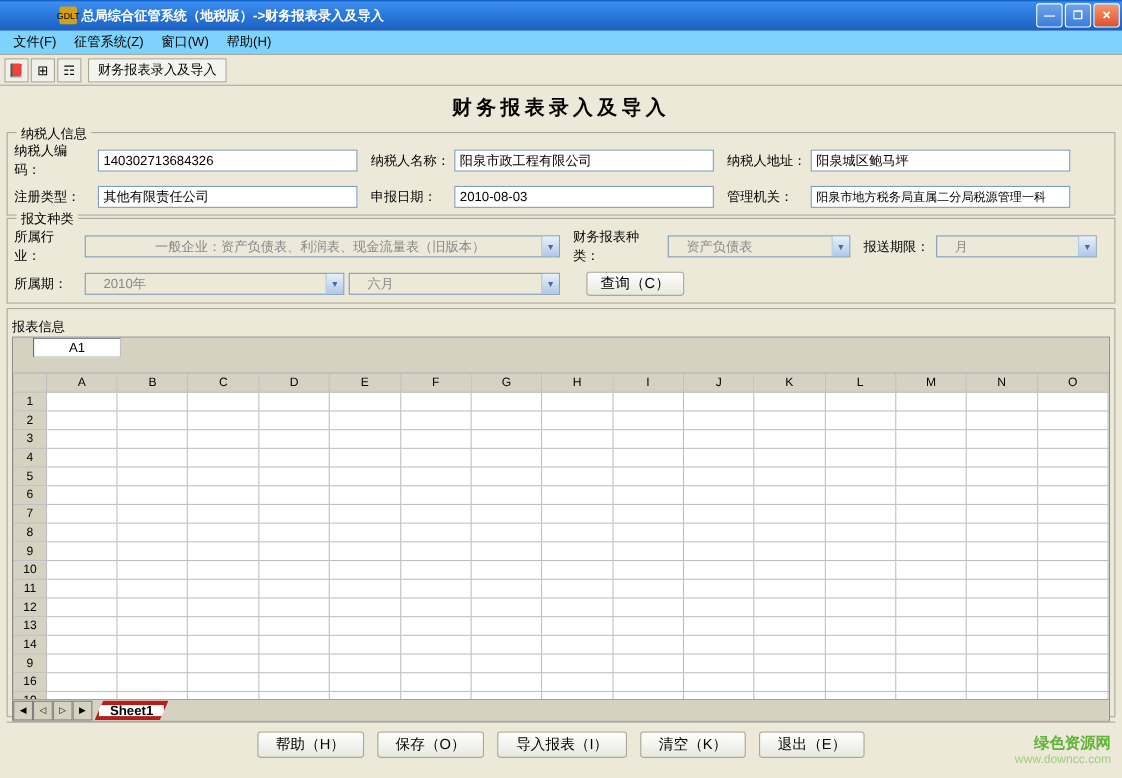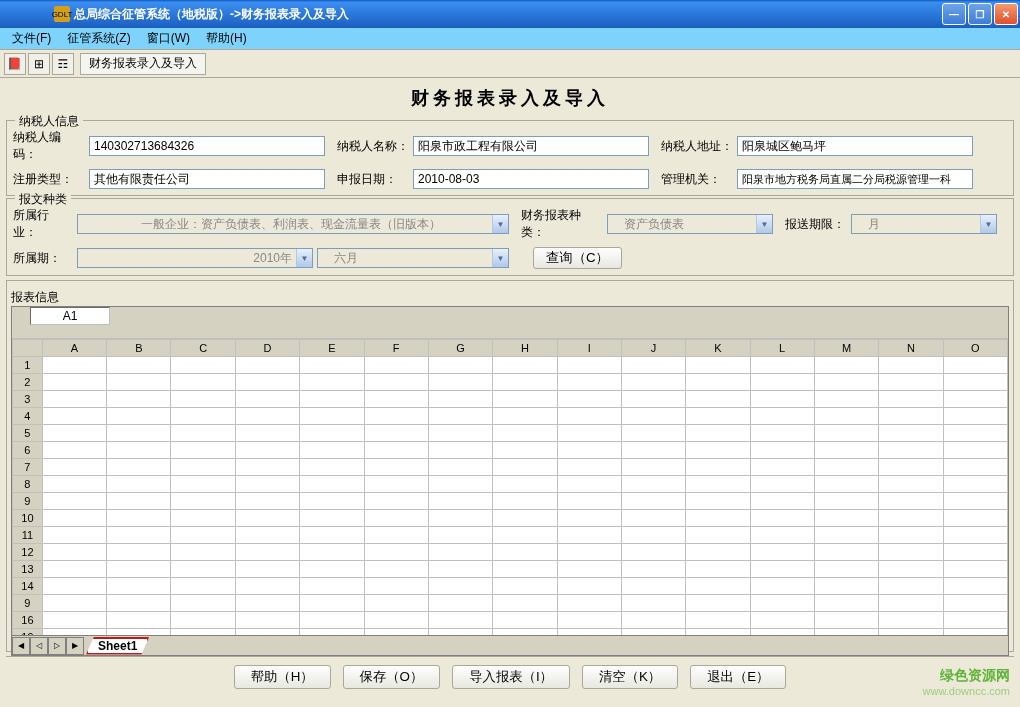--- a/index.html
+++ b/index.html
@@ -46,21 +46,21 @@
 .cellref-row { display: flex; border-bottom: 1px solid #c0c0c0; background: #d6d2c2; height: 32px; align-items: flex-start; }
 .cellref { width: 80px; background: white; border: 1px inset #c0c0c0; height: 18px; margin-left: 18px; text-align: center; line-height: 16px; }
 .grid { flex: 1; overflow: auto; position: relative; }
 table.sgrid { border-collapse: collapse; table-layout: fixed; }
 table.sgrid th, table.sgrid td { border: 1px solid #c0c0c0; height: 17px; font-weight: normal; font-size: 11px; text-align: center; }
 table.sgrid .rowhdr { background: #d6d2c2; width: 30px; }
 table.sgrid .colhdr { background: #d6d2c2; width: 65px; }
 table.sgrid td { background: white; width: 65px; }
 .sheet-tabs { display: flex; background: #d6d2c2; height: 20px; align-items: center; border-top: 1px solid #808080; }
 .sheet-tabs .nav { width: 18px; height: 18px; background: #d6d2c2; border: 1px solid #808080; font-size: 8px; display: flex; align-items: center; justify-content: center; color: #000; }
-.sheet-tabs .tab { background: white; border: 2px solid #b91c1c; padding: 0 10px; height: 18px; font-weight: bold; display: flex; align-items: center; clip-path: polygon(8px 0, 100% 0, calc(100% - 8px) 100%, 0 100%); margin-left: 2px; }
+.sheet-tabs .tab { background: white; border: 4px solid #b91c1c; padding: 0 10px; height: 18px; font-weight: bold; display: flex; align-items: center; clip-path: polygon(8px 0, 100% 0, calc(100% - 8px) 100%, 0 100%); margin-left: 2px; }
 
 
 .bottombar { display: flex; justify-content: center; gap: 12px; padding: 8px 0; border-top: 1px solid #aca899; margin: 0 6px; }
 .bottombar .btn { padding: 2px 16px; height: 24px; }
 
 .watermark { position: absolute; right: 10px; bottom: 10px; text-align: right; font-size: 14px; font-weight: bold; color: #5fb336; font-family: Arial; }
 .watermark .url { font-size: 11px; color: #a0cc80; font-weight: normal; }
 </style>
 </head>
 <body>
@@ -126,21 +126,21 @@
     </div>
     <span class="lbl2" style="width:70px">报送期限：</span>
     <div class="sel disabled" style="width:146px">
       <span class="val" style="text-align:left">月</span>
       <span class="arrow">▼</span>
     </div>
   </div>
   <div class="form-row">
     <span class="lbl" style="width:60px">所属期：</span>
     <div class="sel disabled" style="width:236px">
-      <span class="val" style="text-align:right">2010年</span>
+      <span class="val" style="text-align:left">2010年</span>
       <span class="arrow">▼</span>
     </div>
     <div class="sel disabled" style="width:192px">
       <span class="val" style="text-align:left">六月</span>
       <span class="arrow">▼</span>
     </div>
     <button class="btn" style="margin-left:20px">查询（C）</button>
   </div>
 </div>
 

